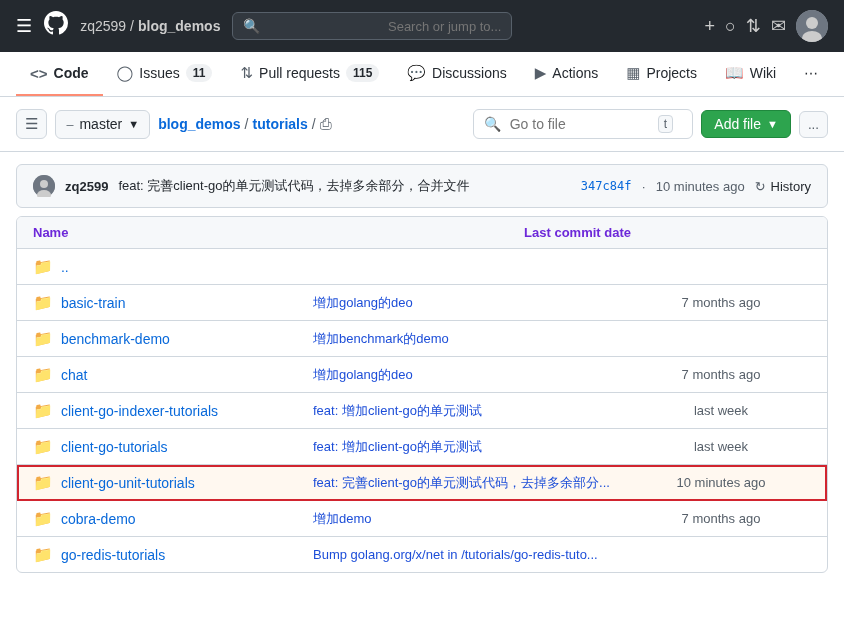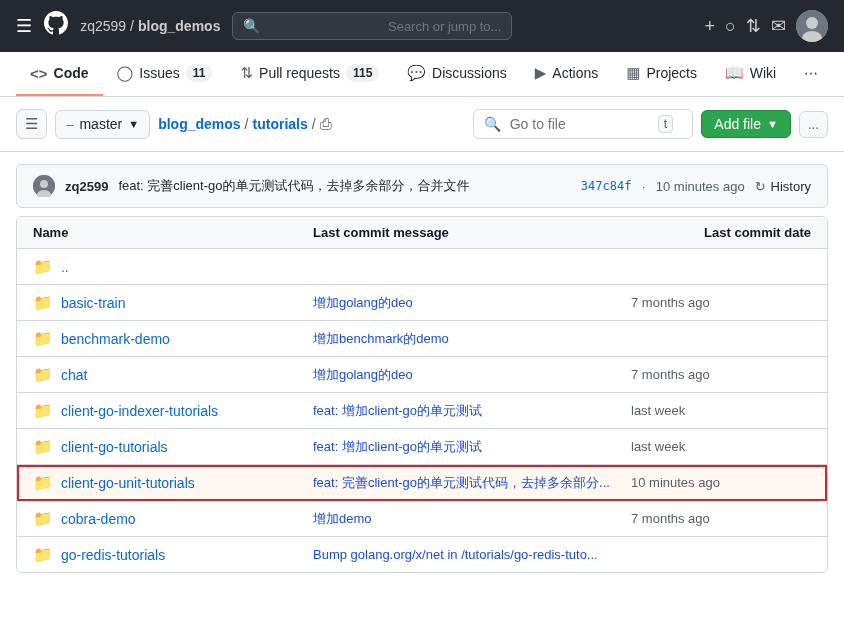--- a/index.html
+++ b/index.html
@@ -71,33 +71,33 @@
     .commit-message { color: #24292f; flex: 1; }
     .commit-hash { color: #0969da; font-family: monospace; font-size: 12px; }
     .commit-time { color: #57606a; }
     .history-btn { display: flex; align-items: center; gap: 5px; color: #24292f; cursor: pointer; font-size: 13px; font-weight: 500; margin-left: auto; }
     .history-icon { color: #57606a; }
 
     
     .file-table { margin: 0 16px 16px; border: 1px solid #d0d7de; border-radius: 6px; overflow: hidden; }
     .file-table-header {
       display: grid; grid-template-columns: 280px 1fr 180px;
-      padding: 8px 16px; background: #f6f8fa; border-bottom: 1px solid #d0d7de; font-size: 13px; font-weight: 600; color: #0f172a;
+      padding: 8px 16px; background: #f6f8fa; border-bottom: 1px solid #d0d7de; font-size: 13px; font-weight: 600; color: #6d28d9;
     }
     .file-row {
       display: grid; grid-template-columns: 280px 1fr 180px;
       padding: 8px 16px; border-bottom: 1px solid #d0d7de; align-items: center; font-size: 14px;
     }
     .file-row:last-child { border-bottom: none; }
     .file-row.highlighted { outline: 2px solid #d1242f; border-radius: 0; }
     .file-name { display: flex; align-items: center; gap: 8px; }
     .folder-icon { color: #54aeff; font-size: 16px; }
     .file-link { color: #0969da; text-decoration: none; font-size: 14px; }
     .commit-msg { color: #1d4ed8; font-size: 13px; overflow: hidden; text-overflow: ellipsis; white-space: nowrap; }
-    .commit-date { color: #57606a; font-size: 13px; text-align: left; }
+    .commit-date { color: #57606a; font-size: 13px; text-align: center; }
 
     .chevron { font-size: 11px; }
   </style>
 </head>
 <body>
 
 <nav class="top-nav">
   <span class="hamburger">☰</span>
   <span class="github-logo">
     <svg width="24" height="24" viewBox="0 0 16 16" fill="white">
@@ -205,21 +205,20 @@
   <span class="commit-time">10 minutes ago</span>
   <div class="history-btn">
     <span class="history-icon">↻</span>
     <span>History</span>
   </div>
 </div>
 
 <div class="file-table" style="margin-top:8px;">
   <div class="file-table-header">
     <span>Name</span>
-    <span>Last commit message</span>
     <span style="text-align:right;">Last commit date</span>
   </div>
 
   <div id="file-rows-container">
       <div class="file-row">
       <div class="file-name">
         <span class="folder-icon">📁</span>
         <a href="#" class="file-link">..</a>
       </div>
       <div></div>

